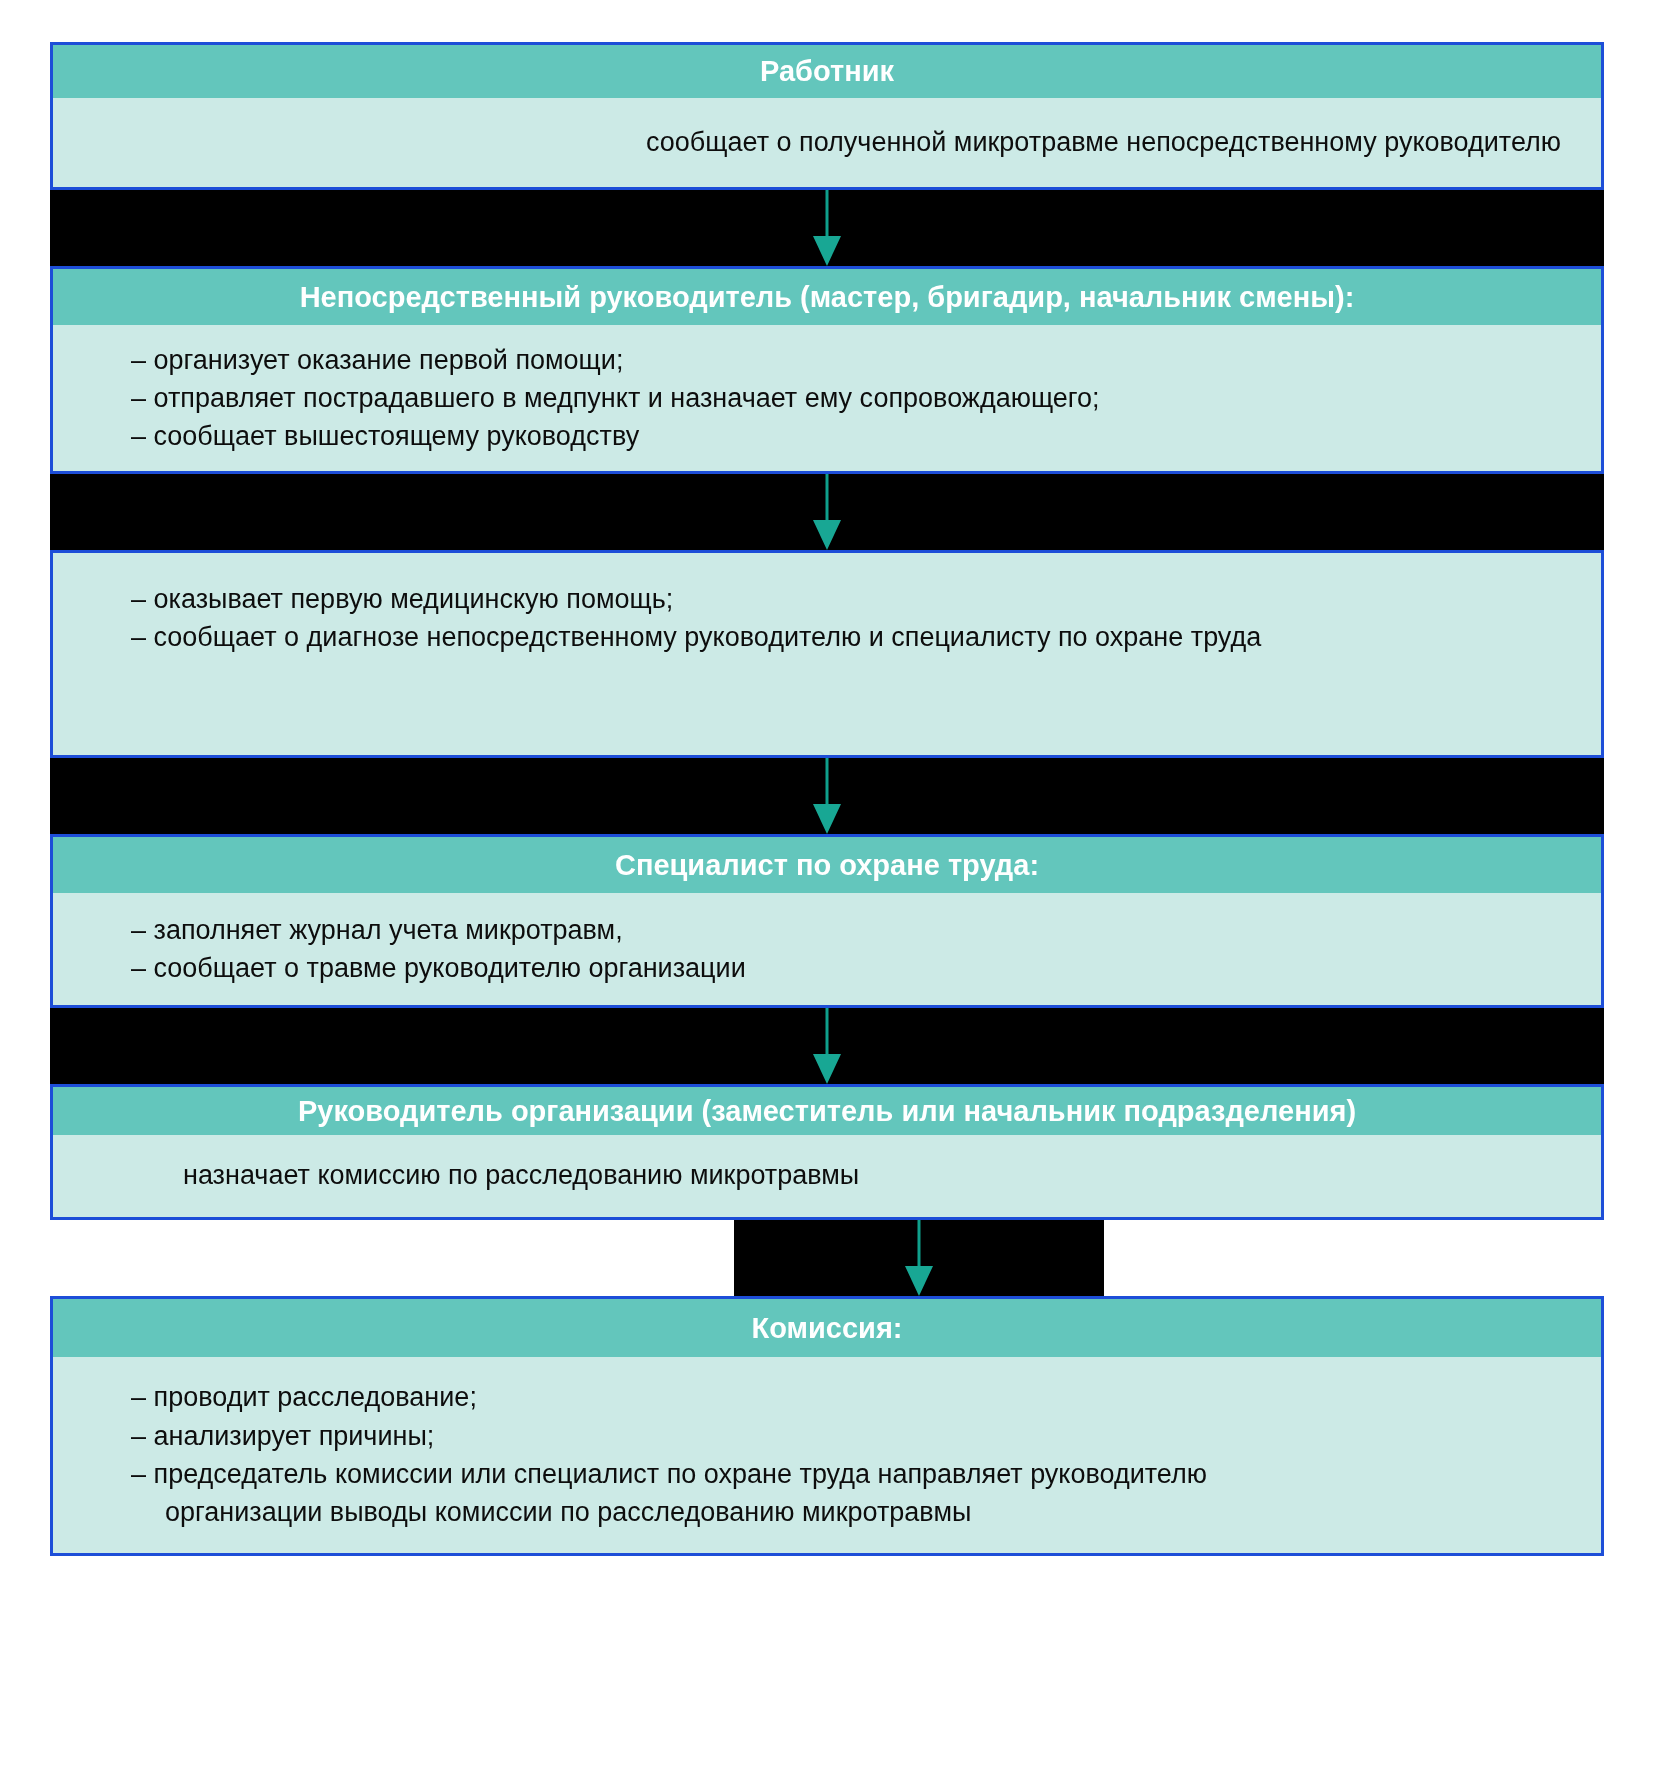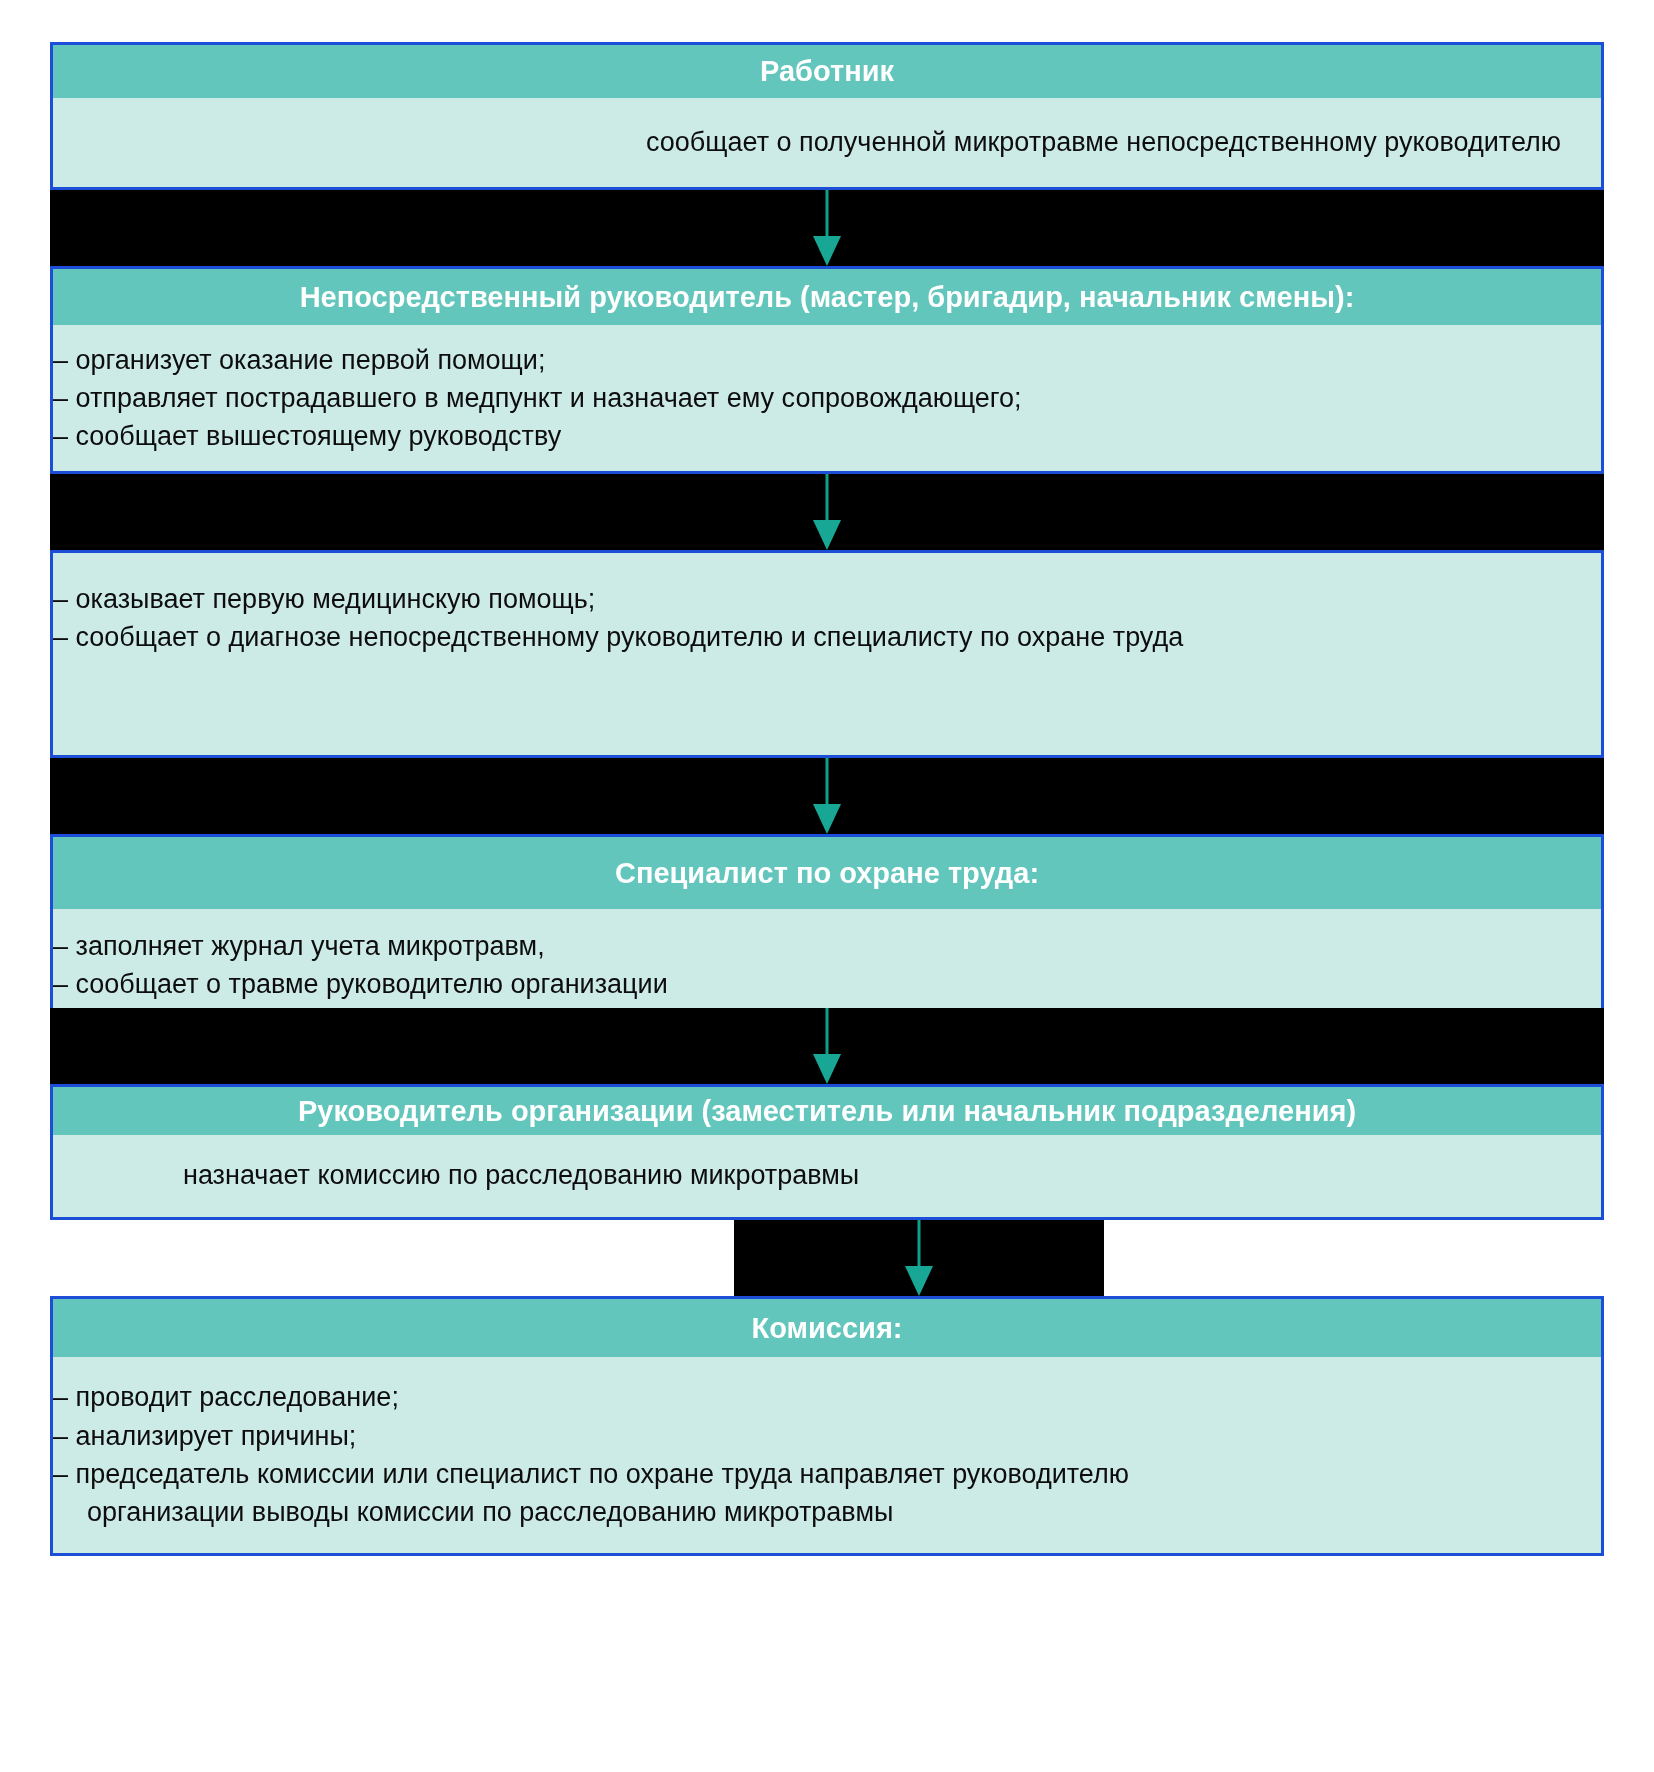--- a/index.html
+++ b/index.html
@@ -44,20 +44,21 @@
   }
   .node-body {
     background: #CCEAE6;
     color: #0d0d0d;
     font-size: 27px;
     line-height: 1.42;
     box-sizing: border-box;
     display: flex;
     flex-direction: column;
     justify-content: center;
+    padding-left: 78px;
     padding-right: 40px;
   }
   .node-body.center-single {
     padding-left: 130px;
   }
   .node-body .line {
     white-space: pre;
   }
   .node-body .line.indent {
     padding-left: 34px;
@@ -124,21 +125,21 @@
       <div class="line">– сообщает о диагнозе непосредственному руководителю и специалисту по охране труда</div>
     </div>
   </div>
 
   <div class="connector" style="left:50px; top:758px; width:1554px; height:76px;">
     <div class="stem" style="height:52px;"></div>
     <div class="head" style="top:46px;"></div>
   </div>
 
   <div class="node" style="top:834px; height:174px;">
-    <div class="node-header" style="height:72px;">Специалист по охране труда:</div>
+    <div class="node-header" style="height:56px;">Специалист по охране труда:</div>
     <div class="node-body" style="height:112px;">
       <div class="line">– заполняет журнал учета микротравм,</div>
       <div class="line">– сообщает о травме руководителю организации</div>
     </div>
   </div>
 
   <div class="connector" style="left:50px; top:1008px; width:1554px; height:76px;">
     <div class="stem" style="height:52px;"></div>
     <div class="head" style="top:46px;"></div>
   </div>

